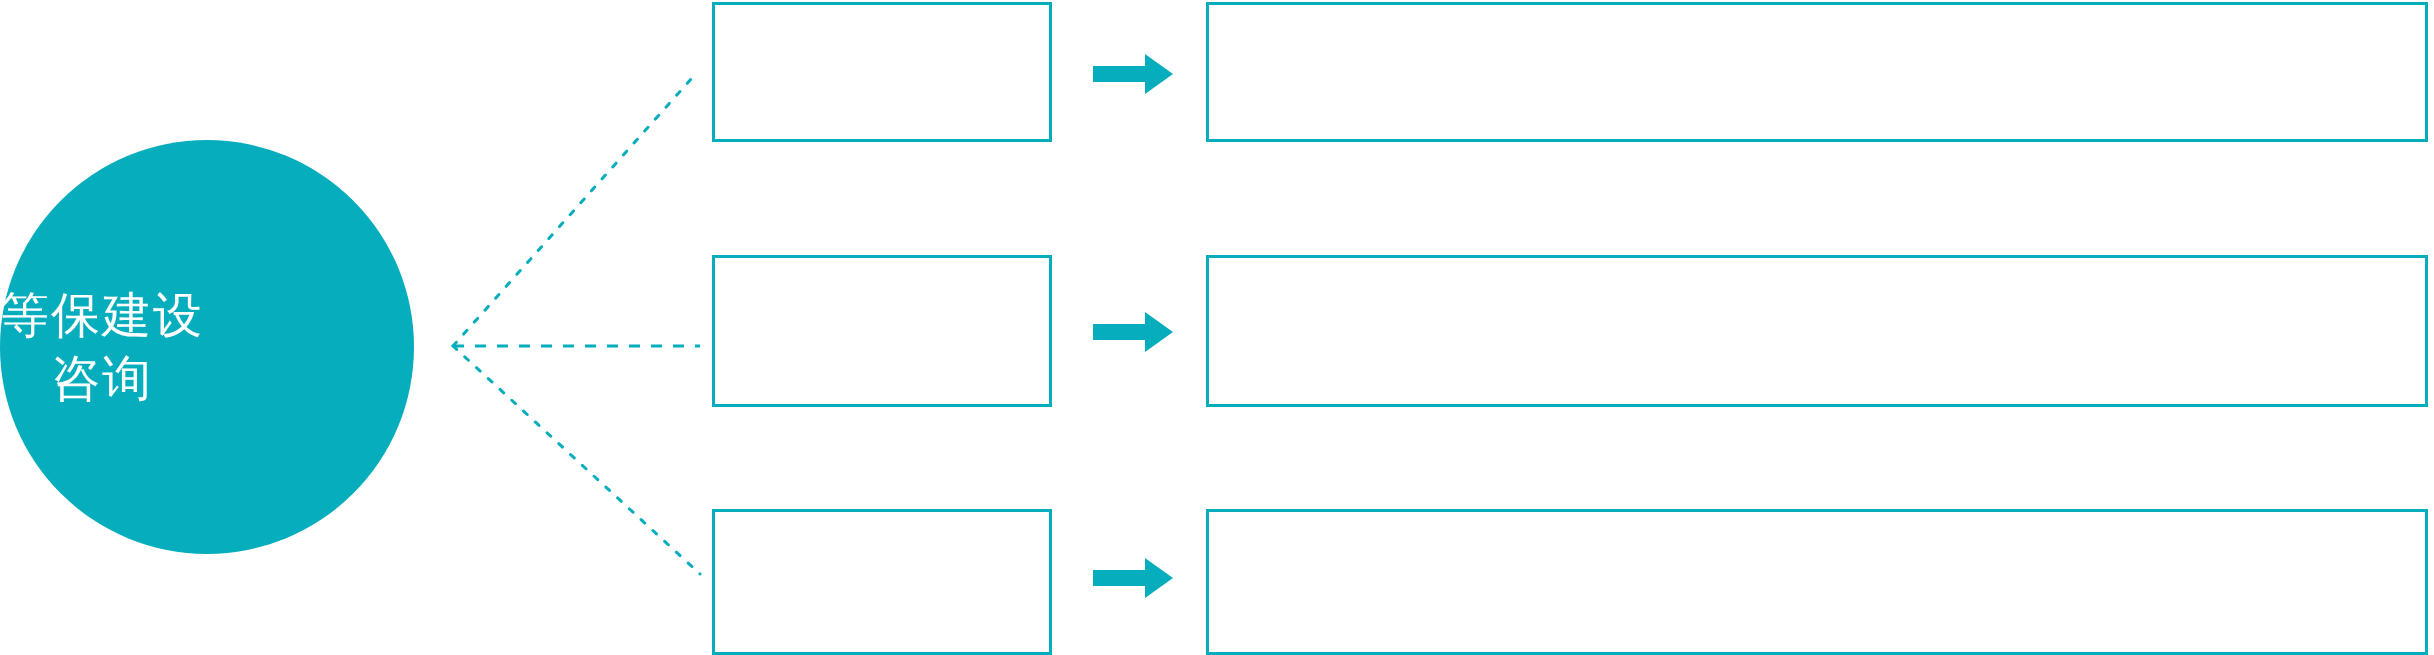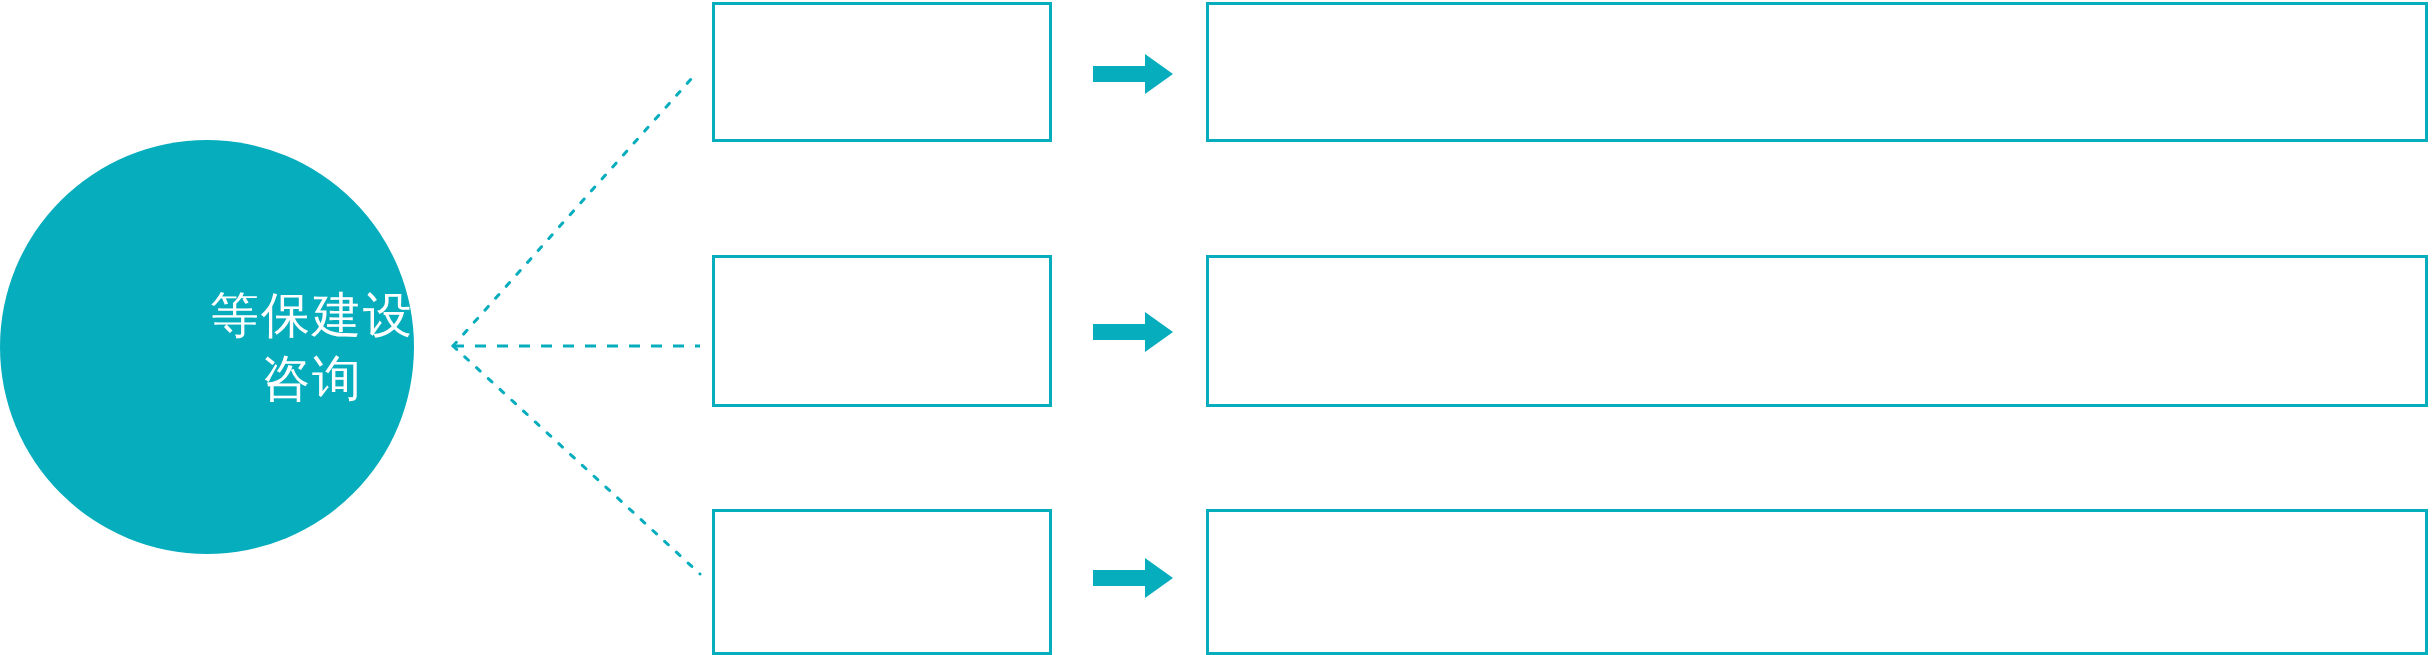--- a/index.html
+++ b/index.html
@@ -23,21 +23,21 @@
   .hub {
     position: absolute;
     left: 0px;
     top: 140px;
     width: 414px;
     height: 414px;
     border-radius: 50%;
     background: #06adbd;
     display: flex;
     align-items: center;
-    justify-content: flex-end;
+    justify-content: flex-start;
   }
   .hub-label {
     color: #ffffff;
     font-size: 49px;
     line-height: 1.28;
     text-align: center;
     letter-spacing: 2px;
     white-space: pre-line;
     font-weight: 400;
   }

